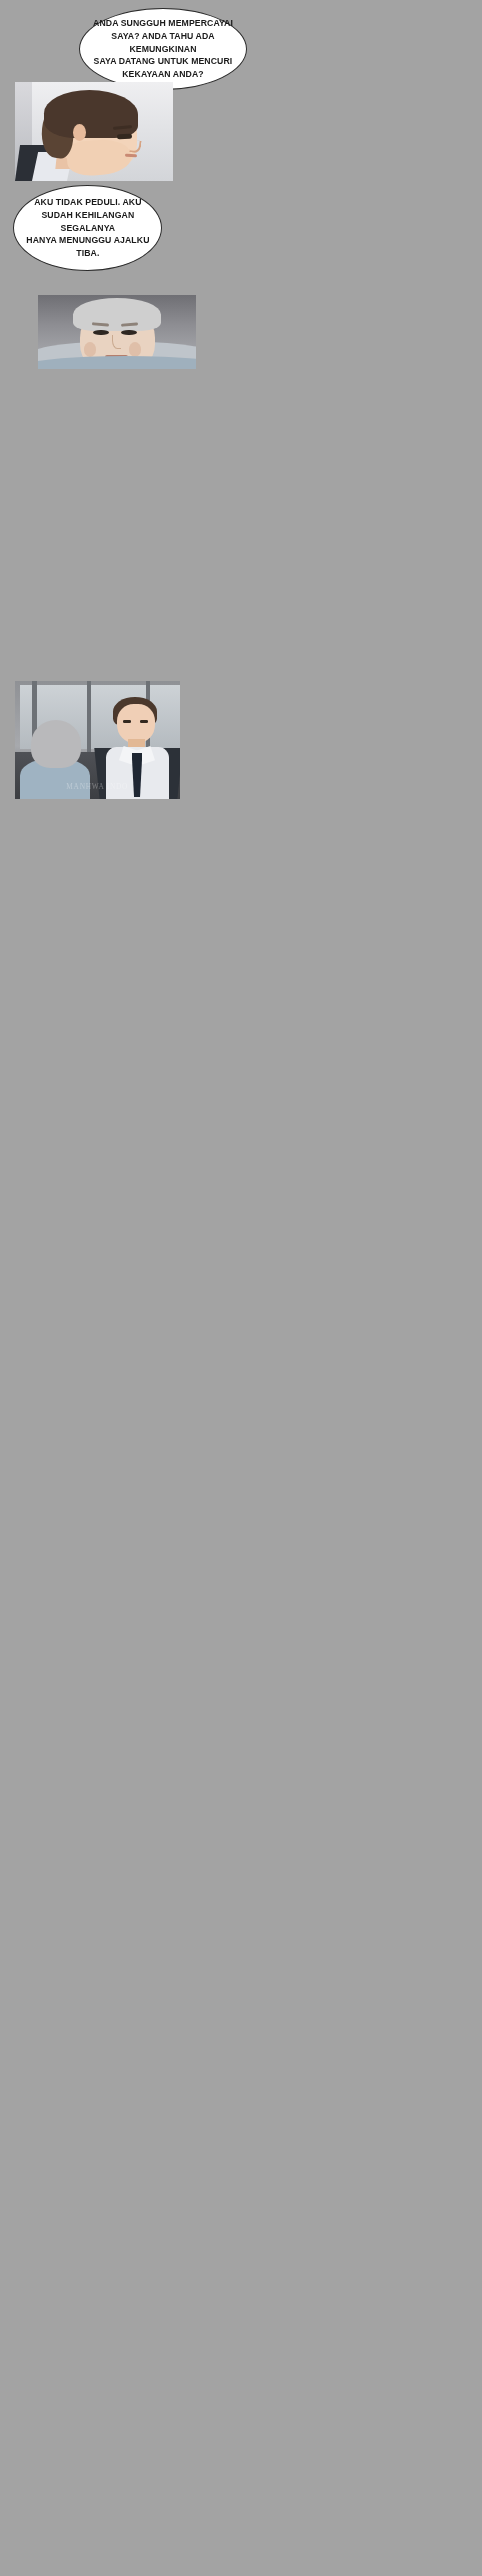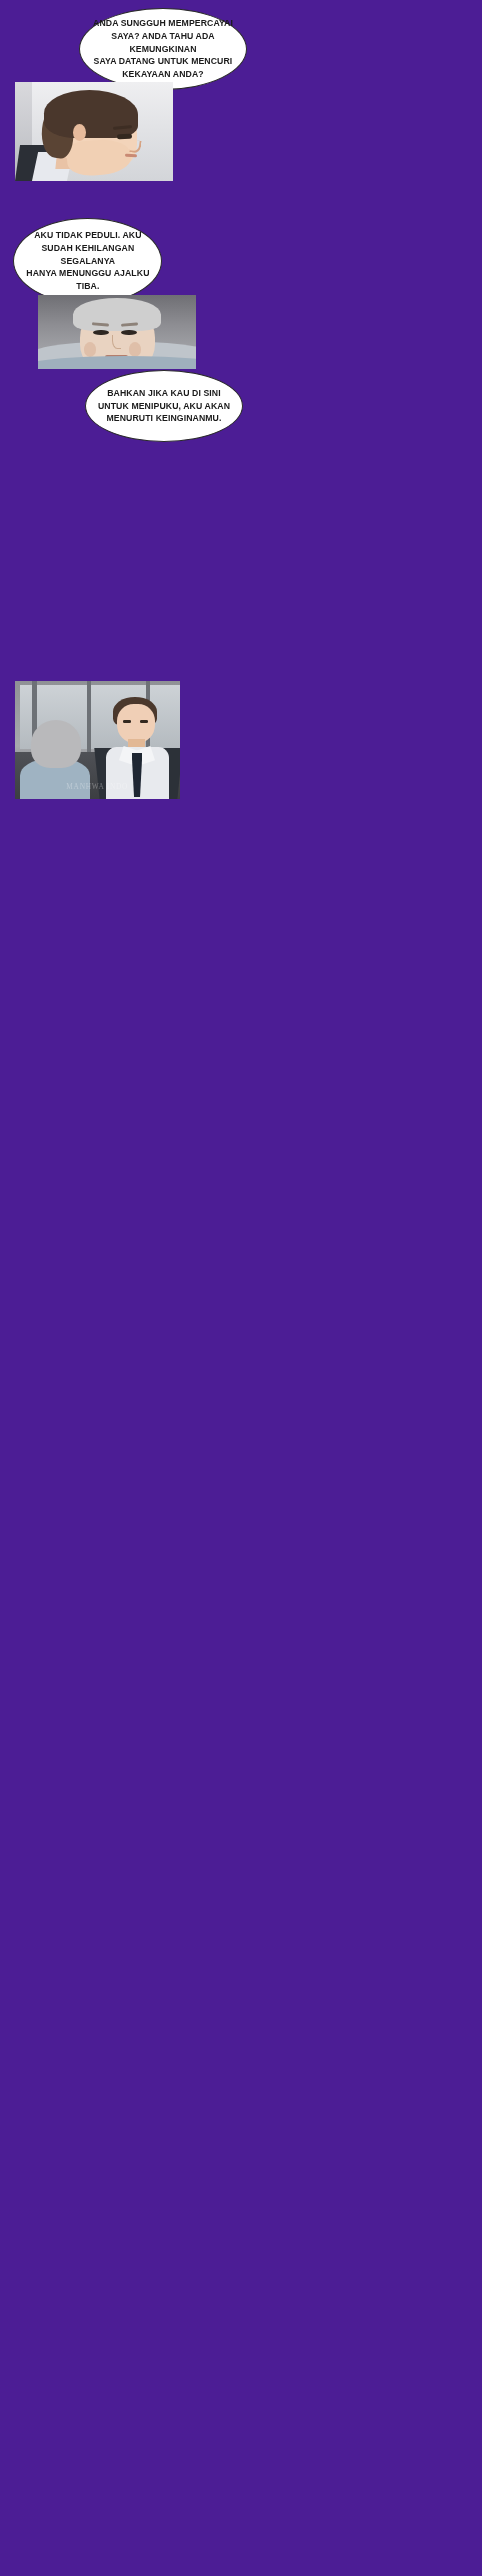--- a/index.html
+++ b/index.html
@@ -11,21 +11,21 @@
     width: 482px;
     height: 2576px;
     position: relative;
     font-family: "Liberation Sans", sans-serif;
     overflow: hidden;
   }
   .page {
     position: relative;
     width: 482px;
     height: 2576px;
-    background: #4c1d95;
+    background: #a3a3a3;
   }
 
   
   .bubble {
     position: absolute;
     background: #ffffff;
     border: 1.3px solid #2b2b2b;
     border-radius: 50% / 50%;
     box-sizing: border-box;
     display: flex;
@@ -368,21 +368,21 @@
     <div class="jaw"></div>
     <div class="hair2"></div>
     <div class="hair"></div>
     <div class="ear"></div>
     <div class="brow"></div>
     <div class="eye"></div>
     <div class="nose"></div>
     <div class="lip"></div>
   </div>
 
-  <div class="bubble" style="left:13.4px; top:218px; width:149px; height:86px;align-items:center;">
+  <div class="bubble" style="left:13.4px; top:185px; width:149px; height:86px;align-items:center;">
     <span class="txt">AKU TIDAK PEDULI. AKU
 SUDAH KEHILANGAN SEGALANYA
 HANYA MENUNGGU AJALKU TIBA.</span>
   </div>
   <svg class="tail" style="left:100px; top:265px;" width="47" height="38" viewBox="0 0 70 56">
     <path d="M6,6 L62,52 L18,26 Z" fill="#ffffff" stroke="#2b2b2b" stroke-width="2"></path>
     <path d="M8,8 L17,24" stroke="#ffffff" stroke-width="5"></path>
   </svg>
 
   <div class="panel p2">
@@ -394,25 +394,20 @@
     <div class="browR"></div>
     <div class="eyeL"></div>
     <div class="eyeR"></div>
     <div class="cheekL"></div>
     <div class="cheekR"></div>
     <div class="nose"></div>
     <div class="mouth"></div>
     <div class="blanket"></div>
   </div>
 
-  <div class="bubble" style="left:85px; top:370px; width:158px; height:72px;">
-    <span class="txt">BAHKAN JIKA KAU DI SINI
-UNTUK MENIPUKU, AKU AKAN
-MENURUTI KEINGINANMU.</span>
-  </div>
   <svg class="tail" style="left:114px; top:359px;" width="40" height="29.5" viewBox="0 0 60 44">
     <path d="M10,40 L44,4 L36,40 Z" fill="#ffffff" stroke="#2b2b2b" stroke-width="2"></path>
     <path d="M12,38 L35,38" stroke="#ffffff" stroke-width="5"></path>
   </svg>
 
   <svg class="tail" style="left:100px; top:599px;" width="44" height="35" viewBox="0 0 66 52">
     <path d="M4,4 L58,48 L16,22 Z" fill="#ffffff" stroke="#2b2b2b" stroke-width="2"></path>
     <path d="M6,6 L15,20" stroke="#ffffff" stroke-width="5"></path>
   </svg>
 

